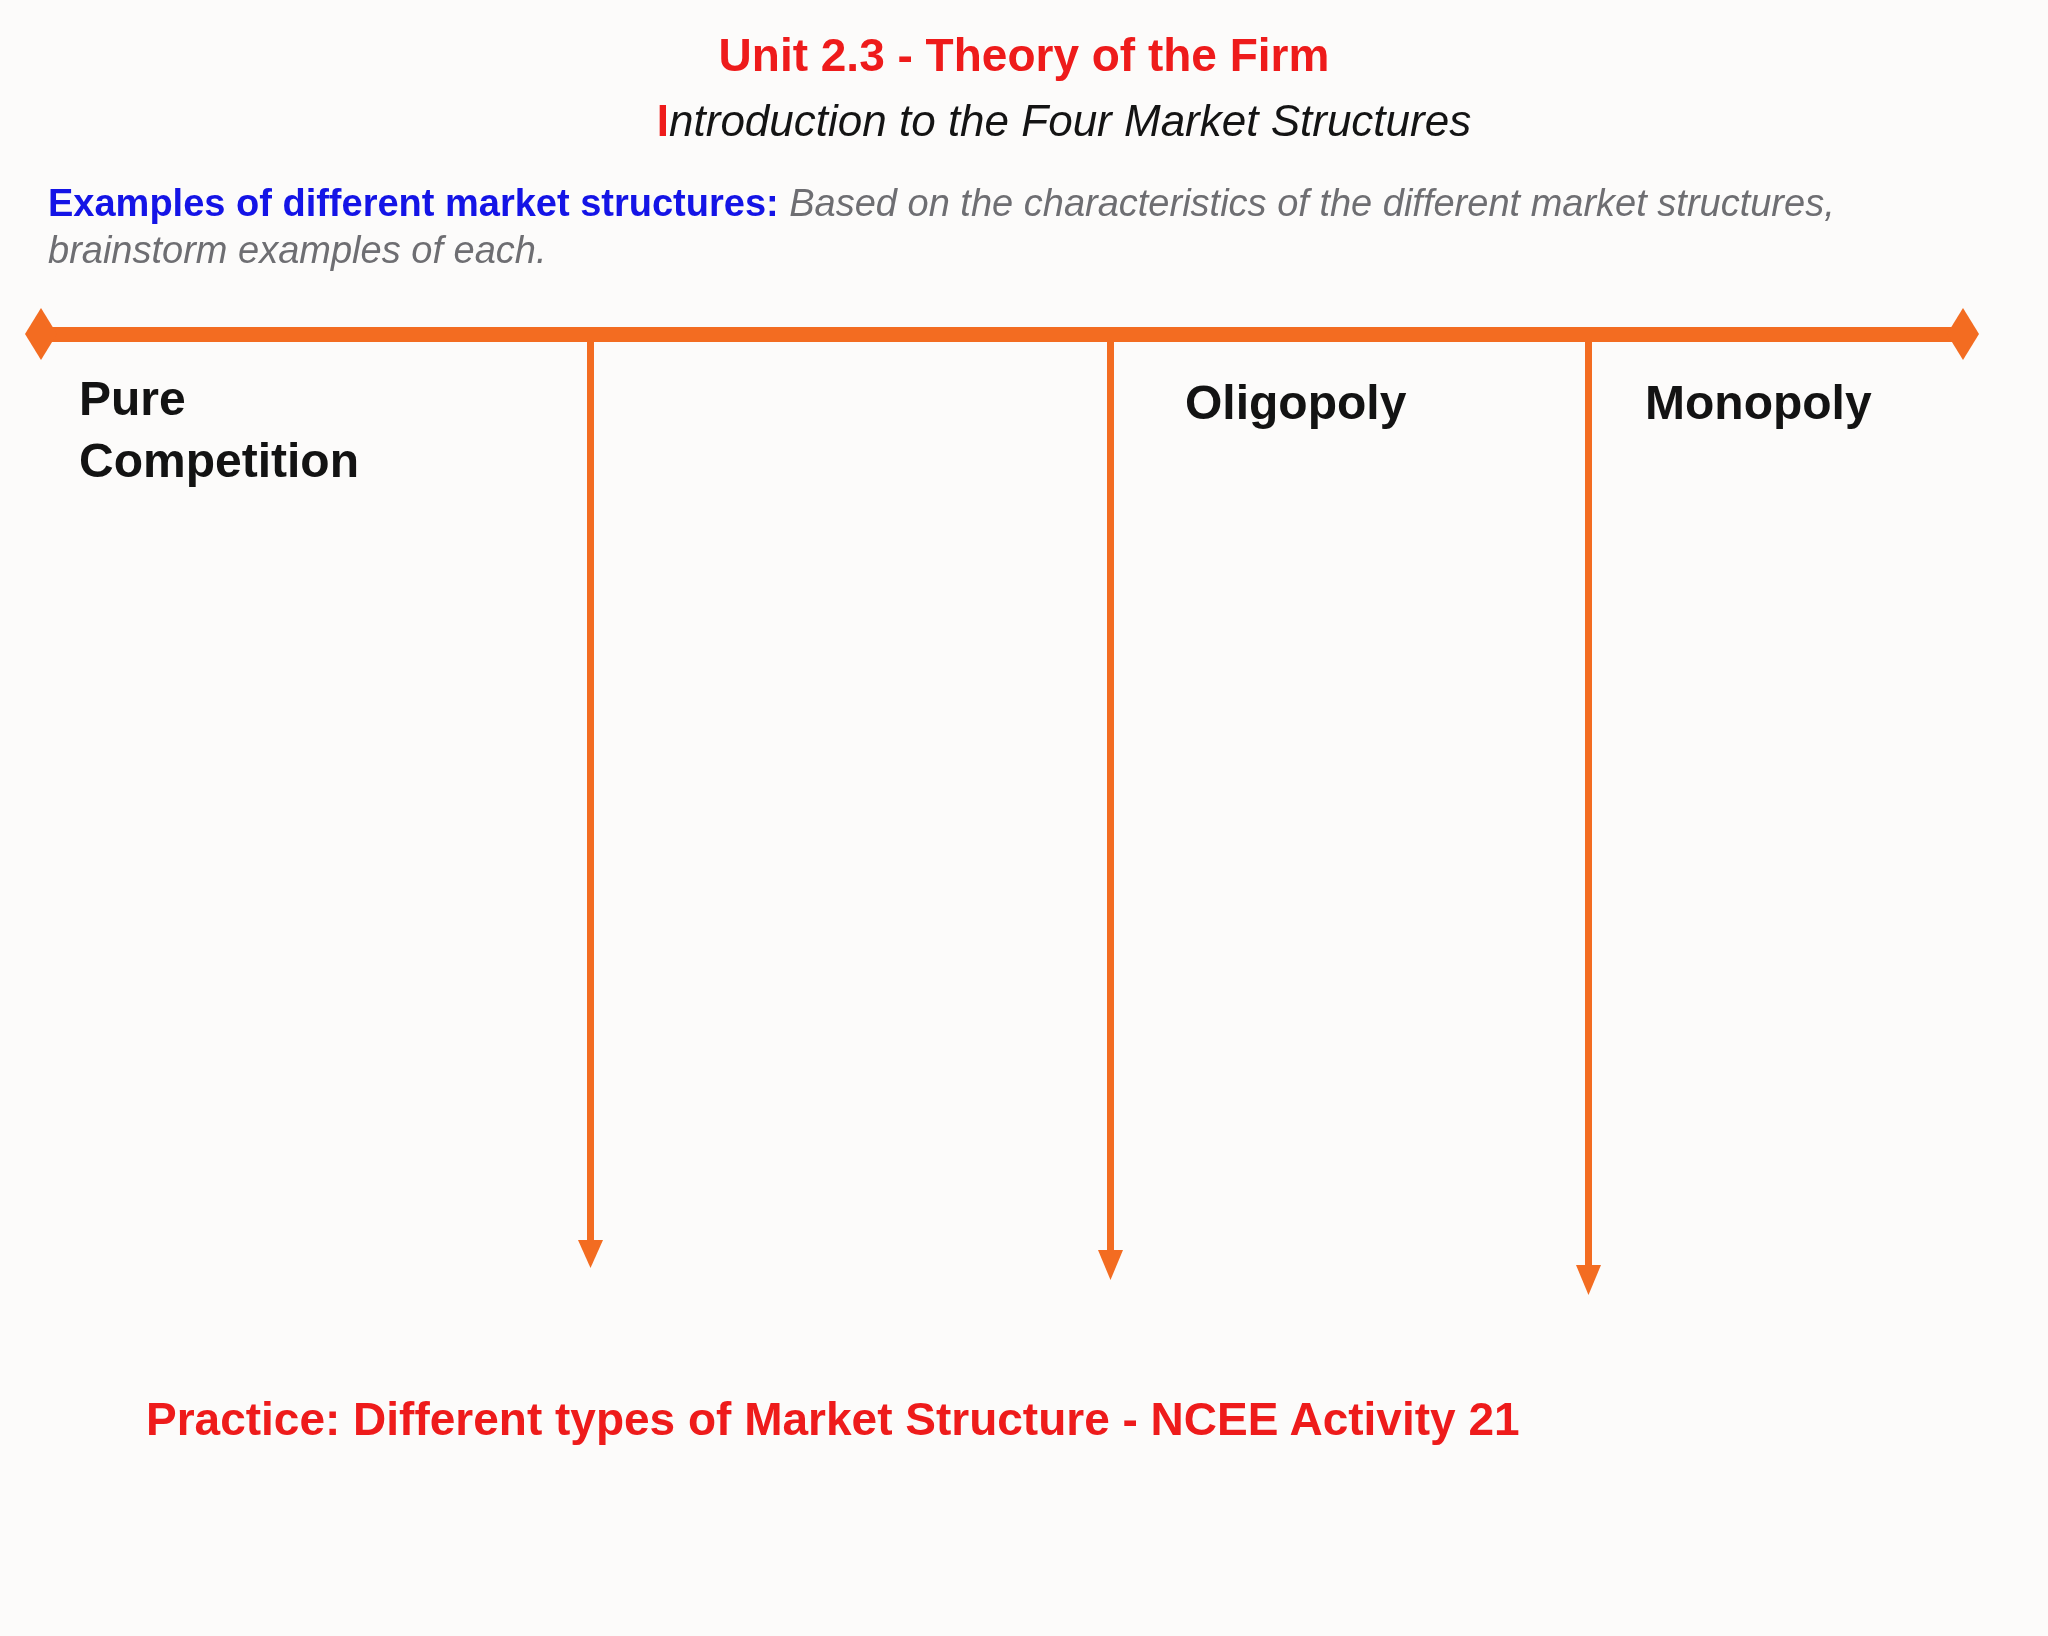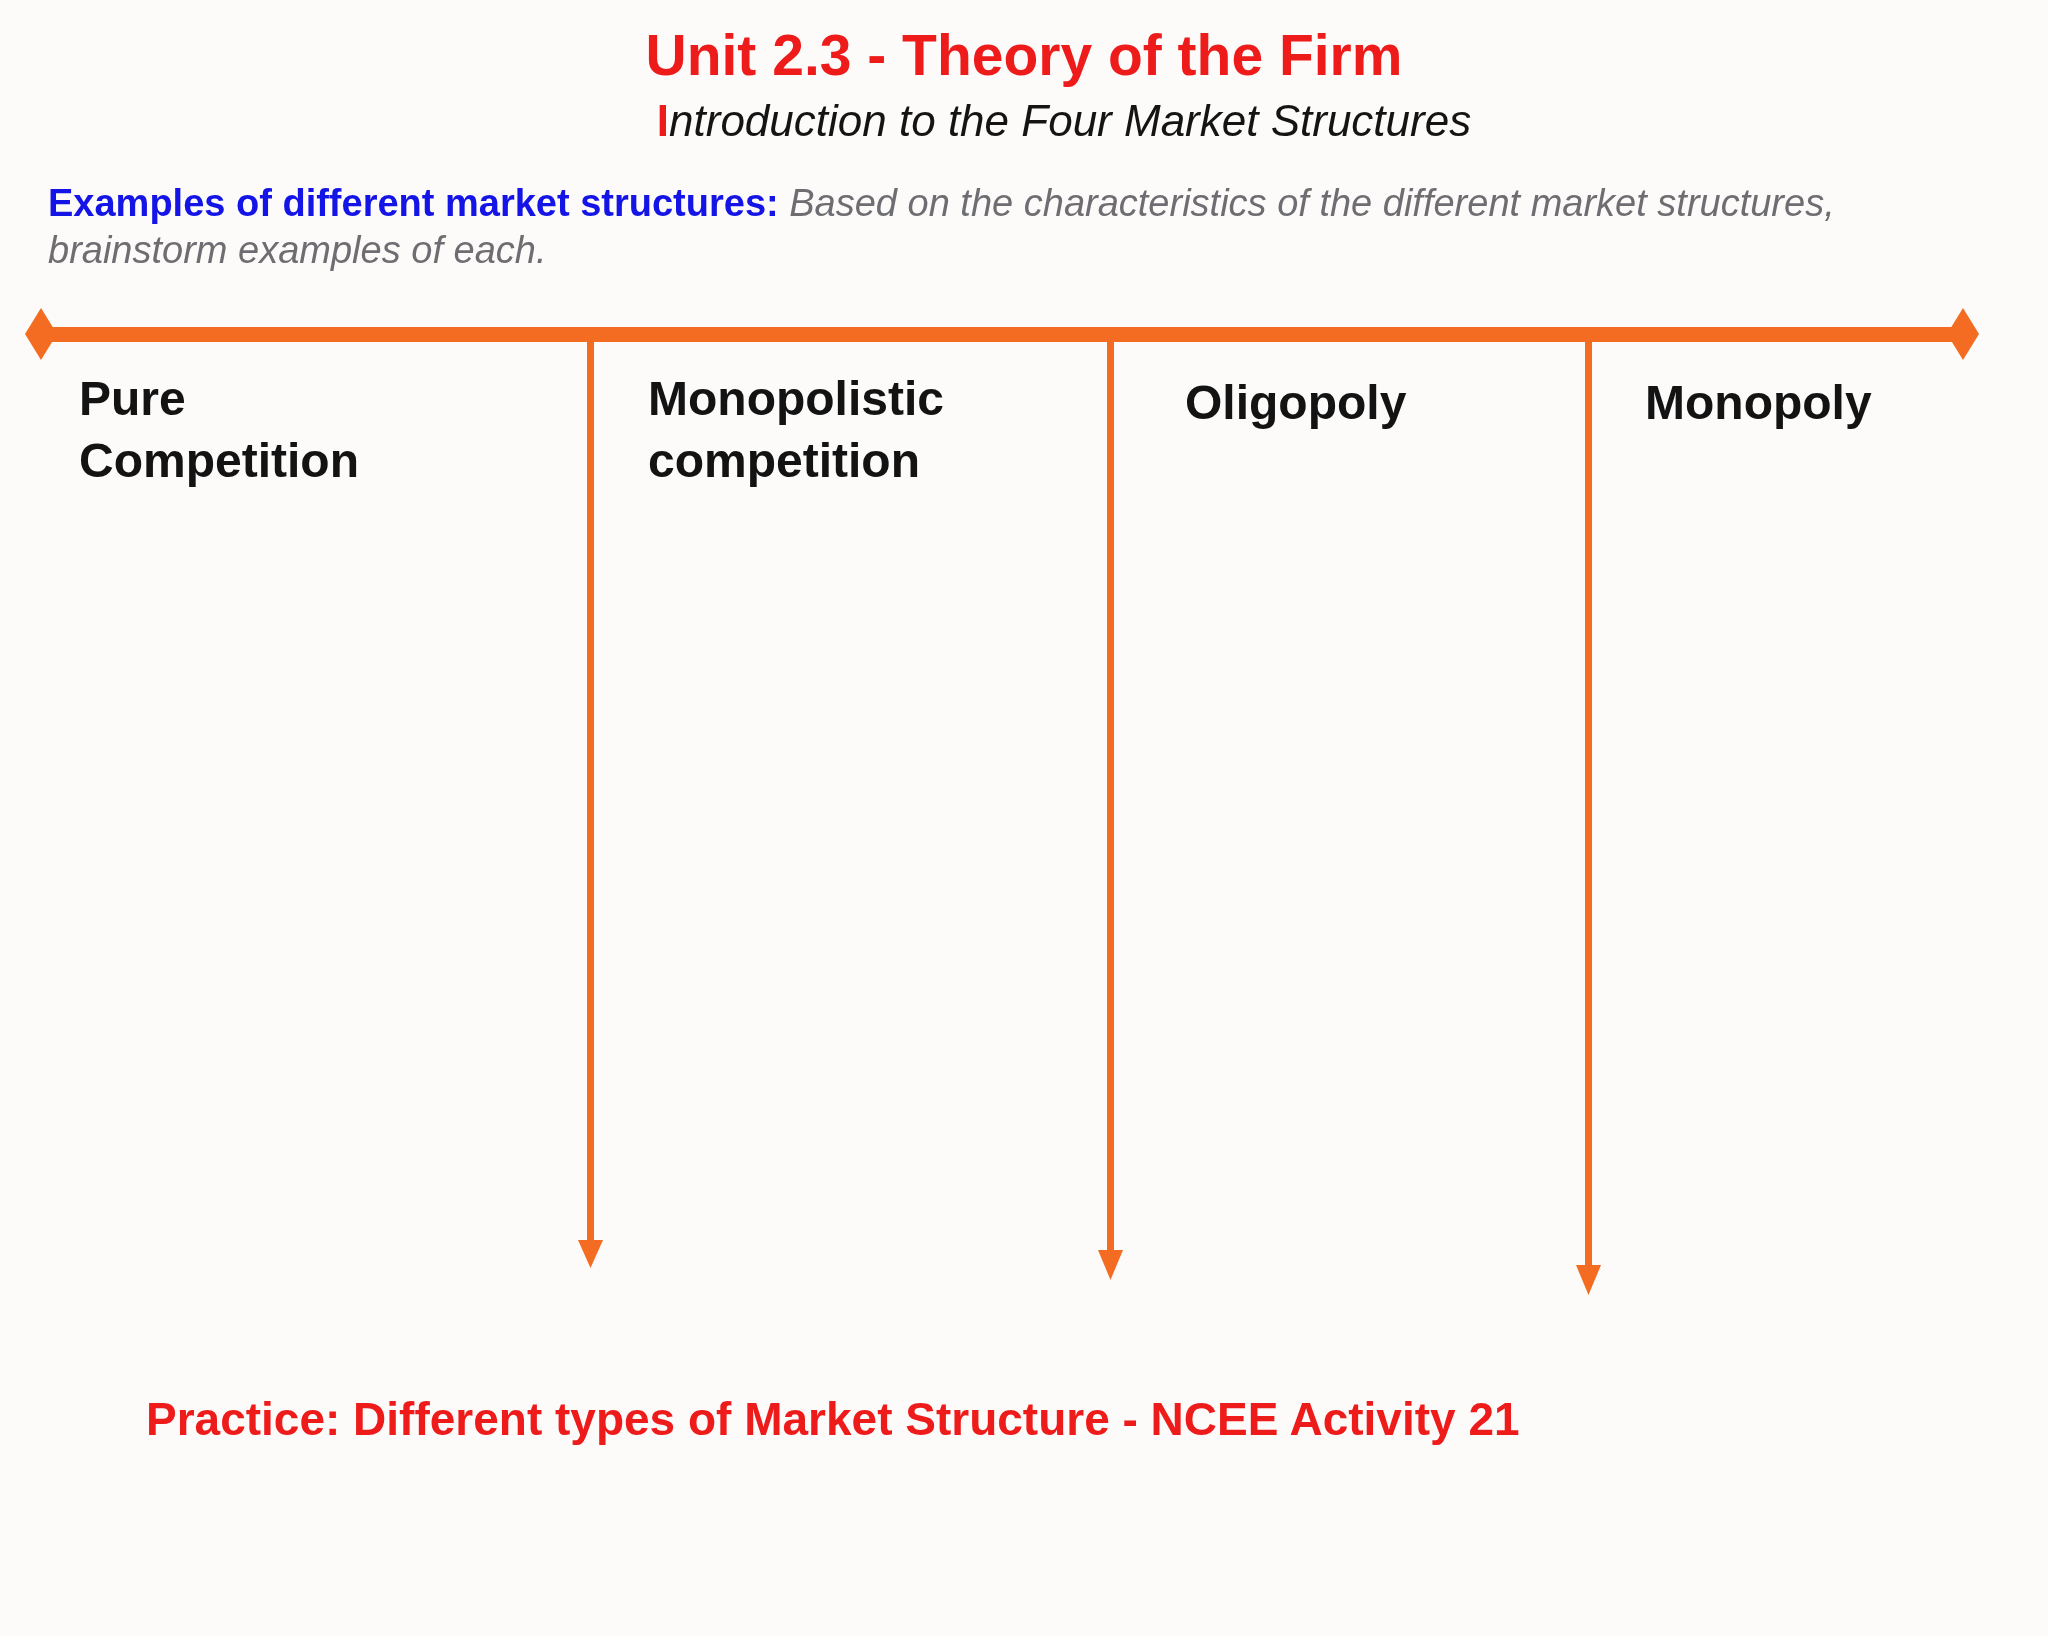--- a/index.html
+++ b/index.html
@@ -8,21 +8,21 @@
     width: 2048px;
     height: 1636px;
     background: #fcfbfa;
     font-family: "Liberation Sans", "DejaVu Sans", sans-serif;
     overflow: hidden;
   }
   .page-title {
     position: absolute;
     top: 26px; left: 0; width: 2048px;
     text-align: center;
-    font-size: 57px;
+    font-size: 46px;
     line-height: 58px;
     font-weight: 700;
     color: #ee1b1b;
     margin: 0;
   }
   .page-subtitle {
     position: absolute;
     top: 93px; left: 0; width: 2048px;
     text-align: center;
     font-size: 44px;
@@ -99,21 +99,20 @@
 
     <rect x="1107" y="342" width="7" height="908" fill="#F36C21"></rect>
     <polygon points="1098,1250 1123,1250 1110.5,1280" fill="#F36C21"></polygon>
 
     <rect x="1585" y="342" width="7" height="923" fill="#F36C21"></rect>
     <polygon points="1576,1265 1601,1265 1588.5,1295" fill="#F36C21"></polygon>
   </svg>
 
   <div class="column-label col-1">Pure Competition</div>
 
-  <div class="column-label col-2">Monopolistic competition</div>
 
   <div class="column-label col-3">Oligopoly</div>
 
   <div class="column-label col-4">Monopoly</div>
 
   <div class="practice-line">Practice: Different types of Market Structure - NCEE Activity 21</div>
 
 </div>
 
 </body></html>

